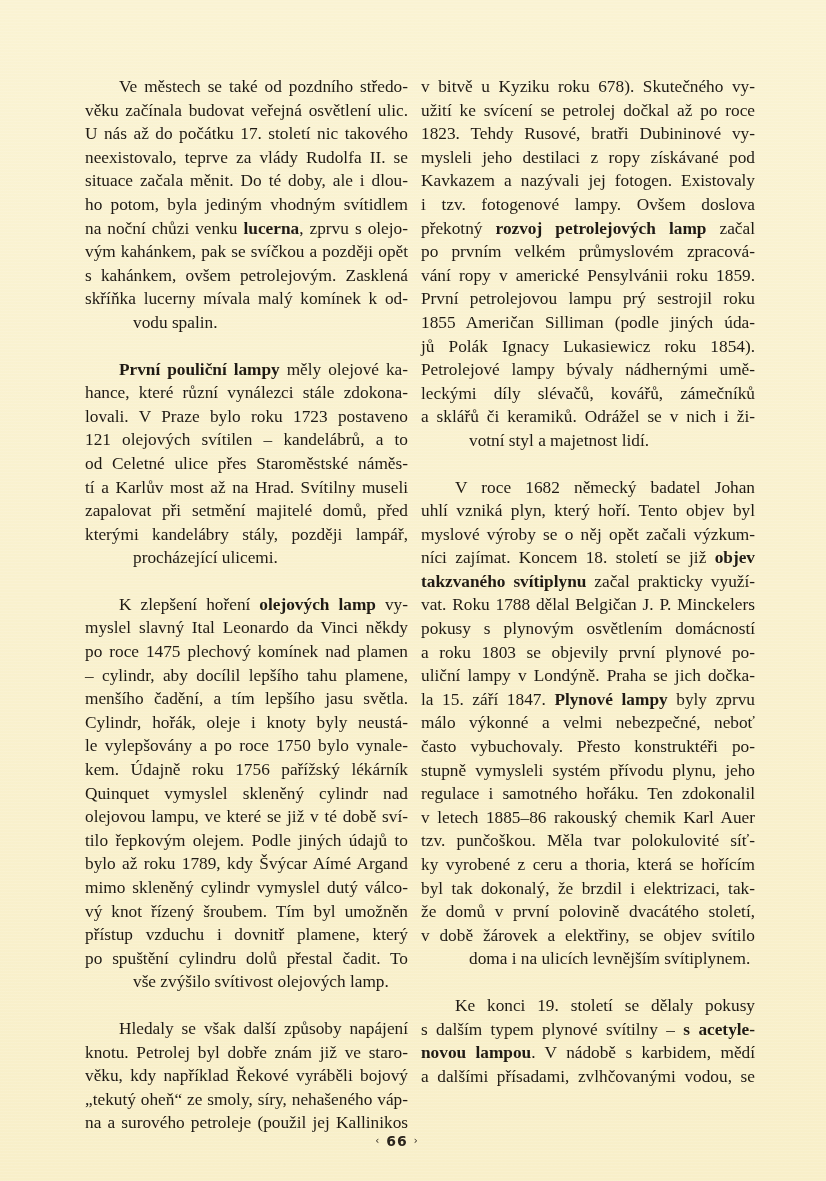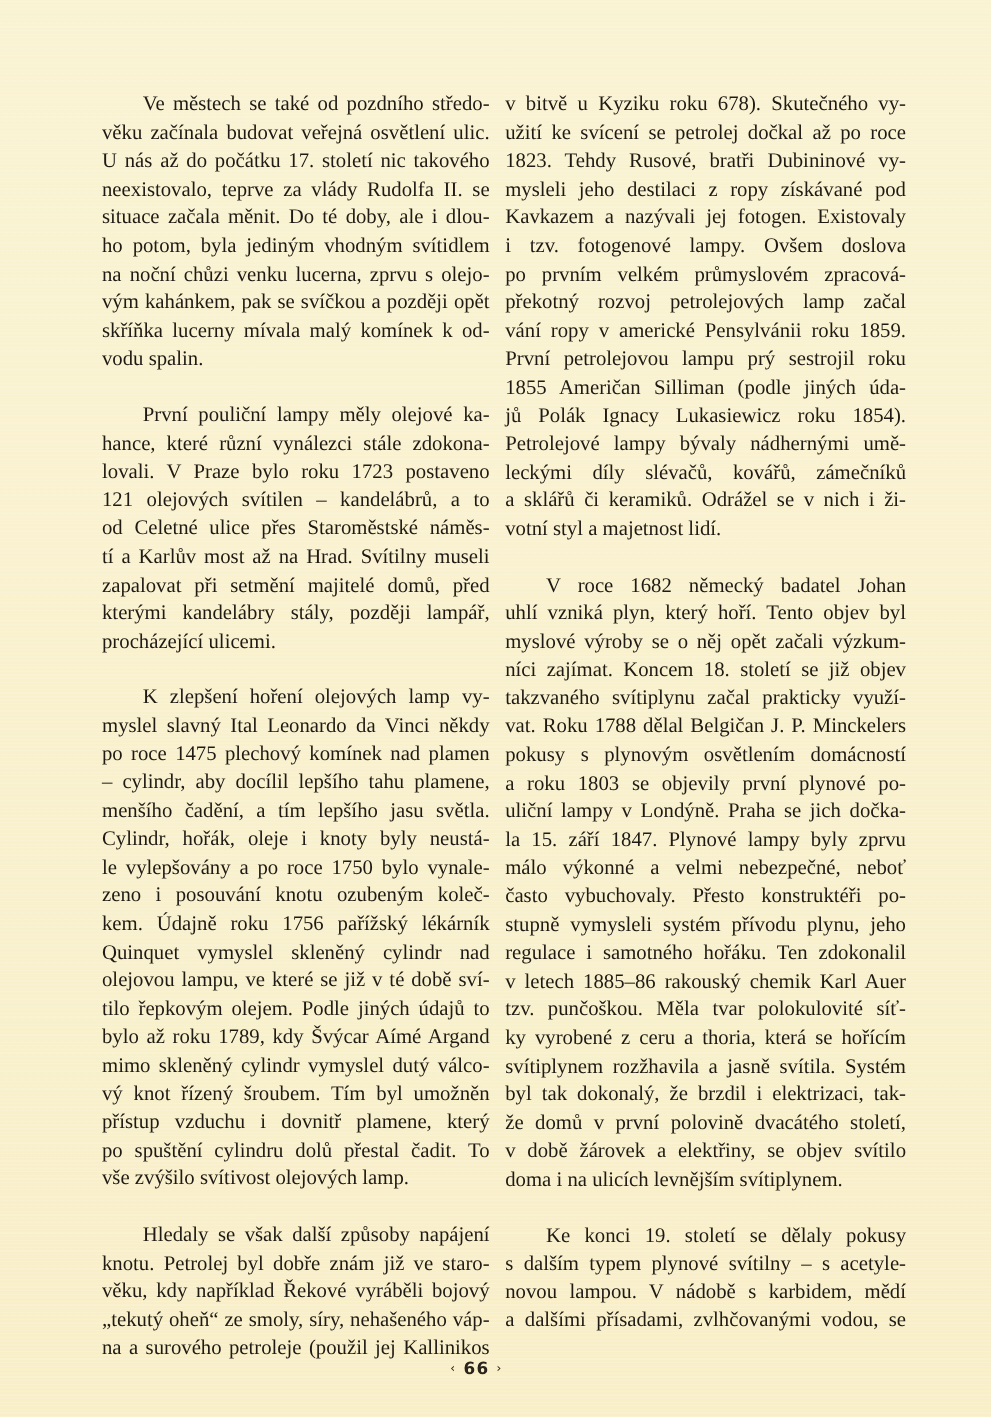--- a/index.html
+++ b/index.html
@@ -20,23 +20,23 @@
   .line {
     display: block;
     height: 23.6px; line-height: 23.6px;
     font-family: "Liberation Serif", "DejaVu Serif", serif;
     font-size: 17.3px;
     white-space: nowrap;
     text-align: justify;
     text-align-last: justify;
     letter-spacing: 0px;
   }
-  .line.last { text-align-last: left; }
+  .line.last { text-align-last: left; margin-left: 48px; }
   .line.indent { padding-left: 34px; }
-  .line b { font-weight: normal; }
+  .line b { font-weight: bold; }
   .pagenum {
     position: absolute; left: 0; width: 794px; top: 1133px;
     text-align: center;
     font-family: "DejaVu Sans", sans-serif;
     font-size: 14px; font-weight: bold; letter-spacing: 1px;
     color: #2a241c;
   }
   .pagenum .arrow { font-size: 10px; font-weight: normal; vertical-align: 2px; margin: 0 6px; }
 </style>
 </head>
@@ -46,20 +46,21 @@
   <div class="col col-left" id="col-left">
       <div class="para">
         <span class="line indent"><span>Ve městech se také od pozdního středo-</span></span>
         <span class="line"><span>věku začínala budovat veřejná osvětlení ulic.</span></span>
         <span class="line"><span>U nás až do počátku 17. století nic takového</span></span>
         <span class="line"><span>neexistovalo, teprve za vlády Rudolfa II. se</span></span>
         <span class="line"><span>situace začala měnit. Do té doby, ale i dlou-</span></span>
         <span class="line"><span>ho potom, byla jediným vhodným svítidlem</span></span>
         <span class="line"><span>na noční chůzi venku </span><b>lucerna</b><span>, zprvu s olejo-</span></span>
         <span class="line"><span>vým kahánkem, pak se svíčkou a později opět</span></span>
+        <span class="line"><span>s kahánkem, ovšem petrolejovým. Zasklená</span></span>
         <span class="line"><span>skříňka lucerny mívala malý komínek k od-</span></span>
         <span class="line last"><span>vodu spalin.</span></span>
       </div>
       <div class="para">
         <span class="line indent"><b>První pouliční lampy</b><span> měly olejové ka-</span></span>
         <span class="line"><span>hance, které různí vynálezci stále zdokona-</span></span>
         <span class="line"><span>lovali. V Praze bylo roku 1723 postaveno</span></span>
         <span class="line"><span>121 olejových svítilen – kandelábrů, a to</span></span>
         <span class="line"><span>od Celetné ulice přes Staroměstské náměs-</span></span>
         <span class="line"><span>tí a Karlův most až na Hrad. Svítilny museli</span></span>
@@ -68,21 +69,20 @@
         <span class="line last"><span>procházející ulicemi.</span></span>
       </div>
       <div class="para">
         <span class="line indent"><span>K zlepšení hoření </span><b>olejových lamp</b><span> vy-</span></span>
         <span class="line"><span>myslel slavný Ital Leonardo da Vinci někdy</span></span>
         <span class="line"><span>po roce 1475 plechový komínek nad plamen</span></span>
         <span class="line"><span>– cylindr, aby docílil lepšího tahu plamene,</span></span>
         <span class="line"><span>menšího čadění, a tím lepšího jasu světla.</span></span>
         <span class="line"><span>Cylindr, hořák, oleje i knoty byly neustá-</span></span>
         <span class="line"><span>le vylepšovány a po roce 1750 bylo vynale-</span></span>
-        <span class="line"><span>zeno i posouvání knotu ozubeným koleč-</span></span>
         <span class="line"><span>kem. Údajně roku 1756 pařížský lékárník</span></span>
         <span class="line"><span>Quinquet vymyslel skleněný cylindr nad</span></span>
         <span class="line"><span>olejovou lampu, ve které se již v té době sví-</span></span>
         <span class="line"><span>tilo řepkovým olejem. Podle jiných údajů to</span></span>
         <span class="line"><span>bylo až roku 1789, kdy Švýcar Aímé Argand</span></span>
         <span class="line"><span>mimo skleněný cylindr vymyslel dutý válco-</span></span>
         <span class="line"><span>vý knot řízený šroubem. Tím byl umožněn</span></span>
         <span class="line"><span>přístup vzduchu i dovnitř plamene, který</span></span>
         <span class="line"><span>po spuštění cylindru dolů přestal čadit. To</span></span>
         <span class="line last"><span>vše zvýšilo svítivost olejových lamp.</span></span>
@@ -96,22 +96,22 @@
       </div>
     </div>
   <div class="col col-right" id="col-right">
       <div class="para">
         <span class="line"><span>v bitvě u Kyziku roku 678). Skutečného vy-</span></span>
         <span class="line"><span>užití ke svícení se petrolej dočkal až po roce</span></span>
         <span class="line"><span>1823. Tehdy Rusové, bratři Dubininové vy-</span></span>
         <span class="line"><span>mysleli jeho destilaci z ropy získávané pod</span></span>
         <span class="line"><span>Kavkazem a nazývali jej fotogen. Existovaly</span></span>
         <span class="line"><span>i tzv. fotogenové lampy. Ovšem doslova</span></span>
+        <span class="line"><span>překotný </span><b>rozvoj petrolejových lamp</b><span> začal</span></span>
         <span class="line"><span>po prvním velkém průmyslovém zpracová-</span></span>
-        <span class="line"><span>překotný </span><b>rozvoj petrolejových lamp</b><span> začal</span></span>
         <span class="line"><span>vání ropy v americké Pensylvánii roku 1859.</span></span>
         <span class="line"><span>První petrolejovou lampu prý sestrojil roku</span></span>
         <span class="line"><span>1855 Američan Silliman (podle jiných úda-</span></span>
         <span class="line"><span>jů Polák Ignacy Lukasiewicz roku 1854).</span></span>
         <span class="line"><span>Petrolejové lampy bývaly nádhernými umě-</span></span>
         <span class="line"><span>leckými díly slévačů, kovářů, zámečníků</span></span>
         <span class="line"><span>a sklářů či keramiků. Odrážel se v nich i ži-</span></span>
         <span class="line last"><span>votní styl a majetnost lidí.</span></span>
       </div>
       <div class="para">
@@ -125,21 +125,20 @@
         <span class="line"><span>a roku 1803 se objevily první plynové po-</span></span>
         <span class="line"><span>uliční lampy v Londýně. Praha se jich dočka-</span></span>
         <span class="line"><span>la 15. září 1847. </span><b>Plynové lampy</b><span> byly zprvu</span></span>
         <span class="line"><span>málo výkonné a velmi nebezpečné, neboť</span></span>
         <span class="line"><span>často vybuchovaly. Přesto konstruktéři po-</span></span>
         <span class="line"><span>stupně vymysleli systém přívodu plynu, jeho</span></span>
         <span class="line"><span>regulace i samotného hořáku. Ten zdokonalil</span></span>
         <span class="line"><span>v letech 1885–86 rakouský chemik Karl Auer</span></span>
         <span class="line"><span>tzv. punčoškou. Měla tvar polokulovité síť-</span></span>
         <span class="line"><span>ky vyrobené z ceru a thoria, která se hořícím</span></span>
-        <span class="line"><span>svítiplynem rozžhavila a jasně svítila. Systém</span></span>
         <span class="line"><span>byl tak dokonalý, že brzdil i elektrizaci, tak-</span></span>
         <span class="line"><span>že domů v první polovině dvacátého století,</span></span>
         <span class="line"><span>v době žárovek a elektřiny, se objev svítilo</span></span>
         <span class="line last"><span>doma i na ulicích levnějším svítiplynem.</span></span>
       </div>
       <div class="para">
         <span class="line indent"><span>Ke konci 19. století se dělaly pokusy</span></span>
         <span class="line"><span>s dalším typem plynové svítilny – </span><b>s acetyle-</b></span>
         <span class="line"><b>novou lampou</b><span>. V nádobě s karbidem, mědí</span></span>
         <span class="line"><span>a dalšími přísadami, zvlhčovanými vodou, se</span></span>

